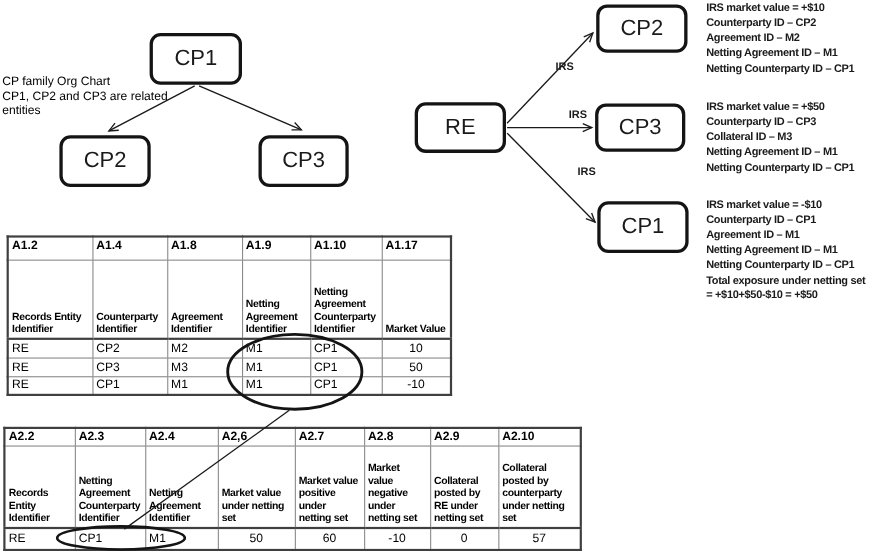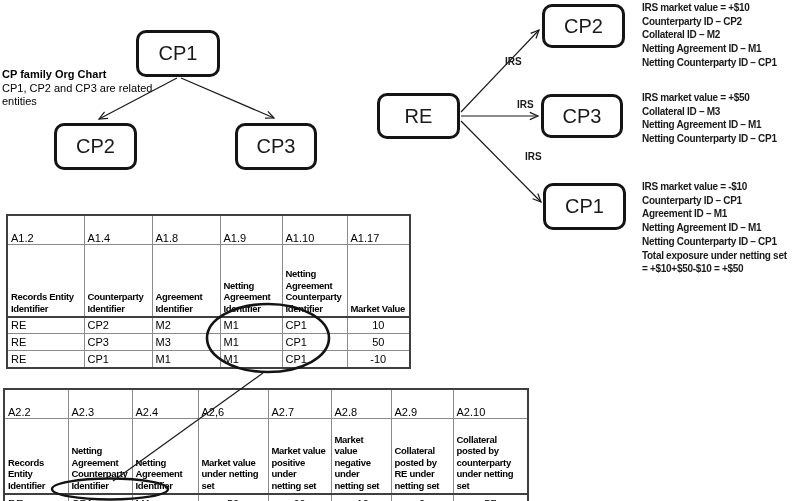--- a/index.html
+++ b/index.html
@@ -7,32 +7,32 @@
     width:800px;height:501px;background:#ffffff;color:#000;
     font-family:"Liberation Sans", sans-serif;
     position:relative;overflow:hidden;
   }
   .node{
     position:absolute;background:#fff;border:3px solid #141414;border-radius:10px;
     display:flex;align-items:center;justify-content:center;
     font-size:20px;color:#1a1a1a;z-index:2;box-sizing:border-box;
   }
   .caption{position:absolute;left:2px;top:68px;font-size:11px;line-height:13.5px;z-index:1;white-space:nowrap;}
-  .caption .t{font-weight:bold;}
+  .caption .t{font-weight:normal;}
   .irs{position:absolute;font-size:10px;font-weight:600;z-index:2;color:#1a1a1a;padding-left:17px;}
   .notes{
     position:absolute;left:642px;font-size:10px;font-weight:700;line-height:13.7px;
     letter-spacing:-0.3px;white-space:nowrap;z-index:2;color:#1a1a1a;
   }
   table.grid{
     position:absolute;border-collapse:collapse;table-layout:fixed;background:#fff;
     z-index:1;border:2px solid #3f3f3f;
   }
   .grid td{border:1px solid #8a8a8a;padding:0 3px;font-size:11px;overflow:hidden;box-sizing:border-box;}
-  .grid tr.code td{font-weight:normal;vertical-align:top;font-size:11px;padding-top:16px;}
+  .grid tr.code td{font-weight:bold;vertical-align:top;font-size:11px;padding-top:1px;}
   .grid tr.hdr td{
     font-weight:bold;vertical-align:bottom;font-size:9.5px;letter-spacing:-0.3px;
     line-height:1.22;border-bottom:2px solid #3f3f3f;padding-bottom:1px;
   }
   .grid td.num{text-align:center;}
   svg.overlay{position:absolute;left:0;top:0;z-index:5;pointer-events:none;}
 </style>
 </head>
 <body>
 
@@ -65,26 +65,27 @@
   <span>CP1</span>
 </div>
 
 <span class="irs" style="left:488px;top:56px;">IRS</span>
 <span class="irs" style="left:500px;top:99px;">IRS</span>
 <span class="irs" style="left:508px;top:151px;">IRS</span>
 
 <div class="notes" style="top:1px;">
   <div>IRS market value =  +$10</div>
   <div>Counterparty ID – CP2</div>
-  <div>Collateral ID – M2</div>
+  <div>Agreement ID – M2</div>
   <div>Netting Agreement ID – M1</div>
   <div>Netting Counterparty ID – CP1</div>
 </div>
 <div class="notes" style="top:91px;">
   <div>IRS market value = +$50</div>
+  <div>Counterparty ID – CP3</div>
   <div>Collateral ID – M3</div>
   <div>Netting Agreement ID – M1</div>
   <div>Netting Counterparty ID – CP1</div>
 </div>
 <div class="notes" style="top:180px;">
   <div>IRS market value = -$10</div>
   <div>Counterparty ID – CP1</div>
   <div>Agreement ID – M1</div>
   <div>Netting Agreement ID – M1</div>
   <div>Netting Counterparty ID – CP1</div>

